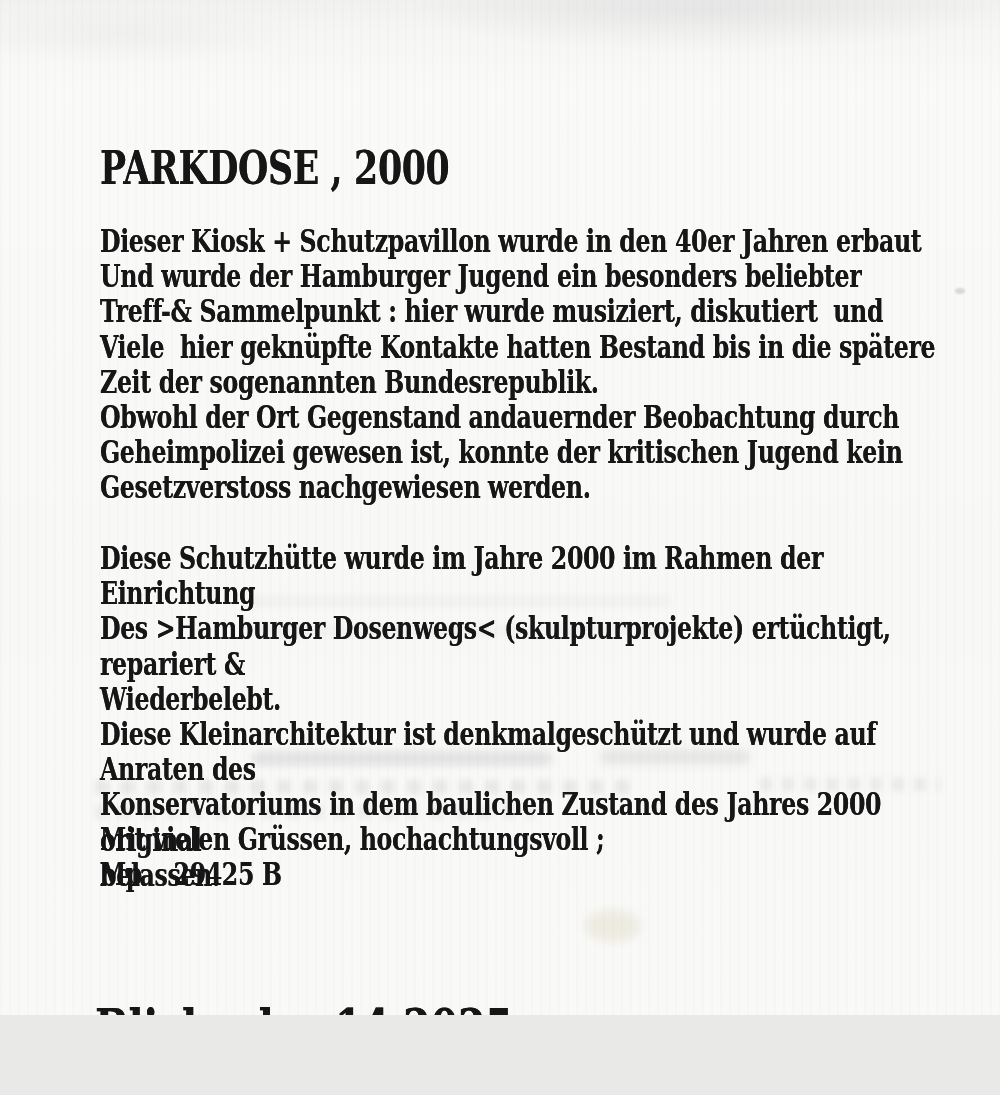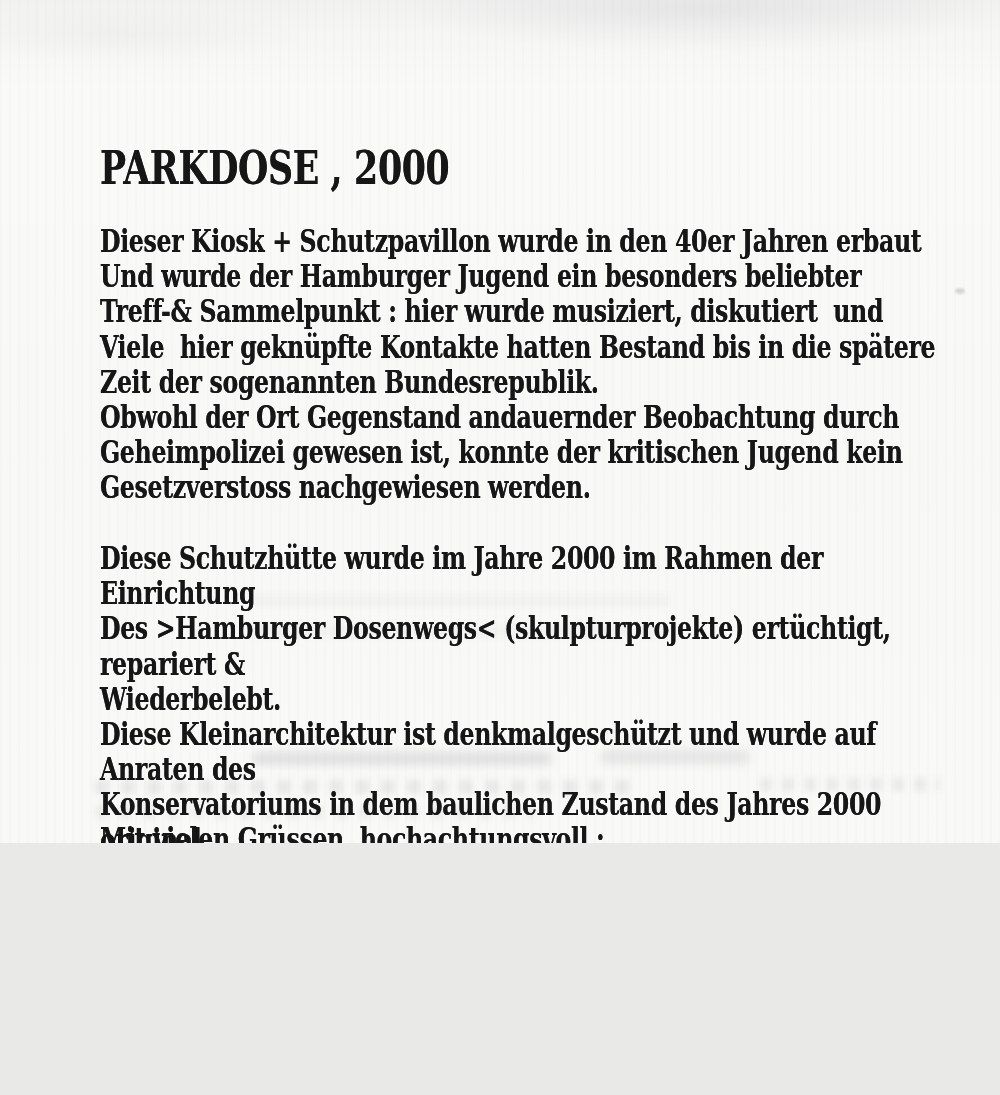--- a/index.html
+++ b/index.html
@@ -3,21 +3,21 @@
 <meta charset="utf-8">
 <style>
   html, body {
     margin: 0;
     padding: 0;
     background: #e9e9e7;
   }
   .page {
     position: relative;
     width: 1000px;
-    height: 843px;
+    height: 1015px;
     margin: 0 auto;
     overflow: hidden;
     background:
       
       linear-gradient(180deg, rgba(120,125,130,0.07) 0px, rgba(120,125,130,0.03) 30px, rgba(0,0,0,0) 90px),
       radial-gradient(ellipse 420px 60px at 700px 10px, rgba(110,115,120,0.10), rgba(0,0,0,0) 70%),
       radial-gradient(ellipse 260px 40px at 120px 35px, rgba(120,120,120,0.05), rgba(0,0,0,0) 70%),
       
       repeating-linear-gradient(90deg, rgba(90,95,100,0.018) 0px, rgba(90,95,100,0.018) 2px, rgba(0,0,0,0) 2px, rgba(0,0,0,0) 9px),
       

